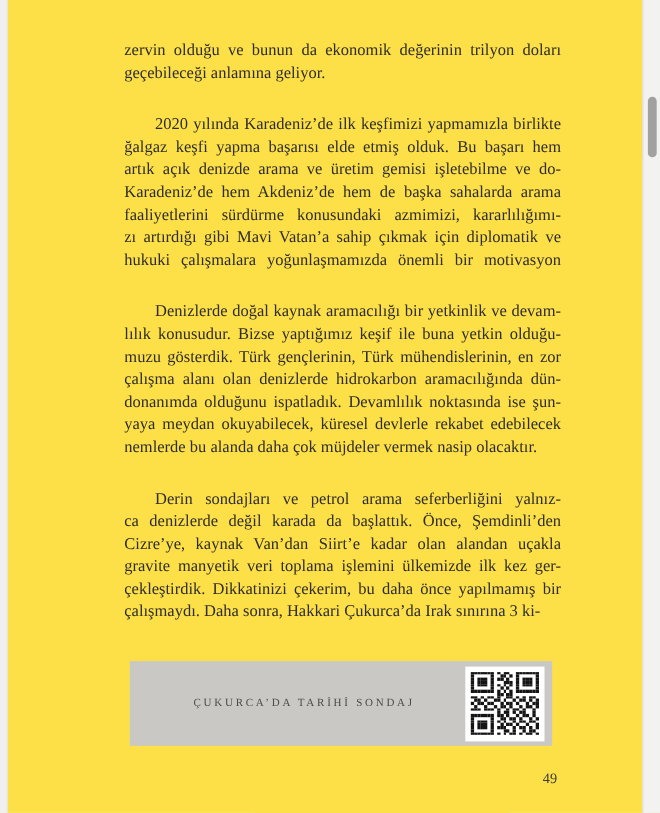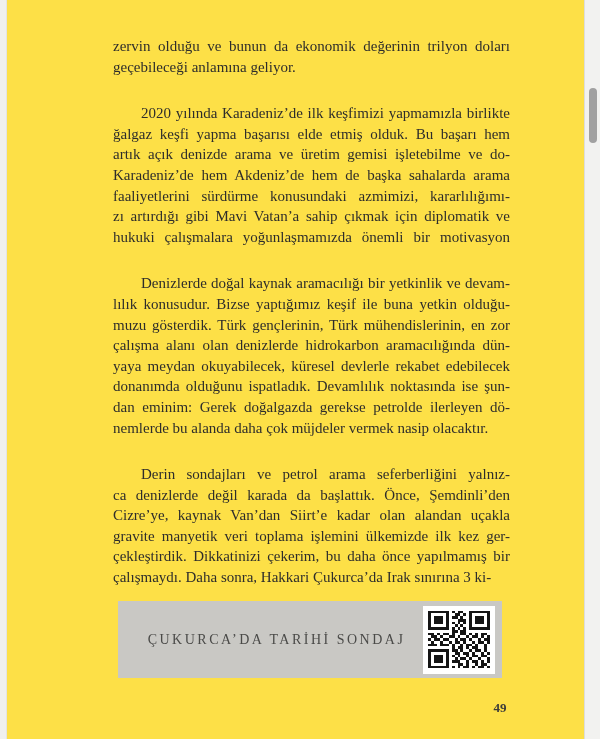--- a/index.html
+++ b/index.html
@@ -57,21 +57,21 @@
   .caption-box {
     position: absolute; left: 118px; top: 601px;
     width: 384px; height: 77px;
     background: #c9c8c4;
     display: flex; align-items: center;
     box-sizing: border-box;
   }
   .caption-text {
     flex: 1;
     text-align: center;
-    font-size: 14px;
+    font-size: 10px;
     letter-spacing: 2.5px;
     color: #4a4a48;
     padding-left: 12px;
     white-space: nowrap;
   }
   .qr {
     width: 72px; height: 68px;
     background: #ffffff;
     box-sizing: border-box;
     padding: 5px;
@@ -85,21 +85,20 @@
     grid-template-rows: repeat(21, 1fr);
   }
   .qr-grid .qm { background: #141414; }
   
   .page-number {
     position: absolute; left: 487px; top: 700px;
     width: 26px;
     text-align: center;
     font-size: 13px;
     color: #3c3c3a;
-    font-weight: bold;
   }
 </style>
 </head>
 <body>
 
 <div class="screen">
 
   <div class="gutter-left"></div>
 
   <div class="text-block">
@@ -114,23 +113,22 @@
         <div class="line">Karadeniz’de hem Akdeniz’de hem de başka sahalarda arama</div>
         <div class="line">faaliyetlerini sürdürme konusundaki azmimizi, kararlılığımı-</div>
         <div class="line">zı artırdığı gibi Mavi Vatan’a sahip çıkmak için diplomatik ve</div>
         <div class="line">hukuki çalışmalara yoğunlaşmamızda önemli bir motivasyon</div>
       </div>
       <div class="paragraph">
         <div class="line indent">Denizlerde doğal kaynak aramacılığı bir yetkinlik ve devam-</div>
         <div class="line">lılık konusudur. Bizse yaptığımız keşif ile buna yetkin olduğu-</div>
         <div class="line">muzu gösterdik. Türk gençlerinin, Türk mühendislerinin, en zor</div>
         <div class="line">çalışma alanı olan denizlerde hidrokarbon aramacılığında dün-</div>
+        <div class="line">donanımda olduğunu ispatladık. Devamlılık noktasında ise şun-</div>
         <div class="line">yaya meydan okuyabilecek, küresel devlerle rekabet edebilecek</div>
-        <div class="line">donanımda olduğunu ispatladık. Devamlılık noktasında ise şun-</div>
-        <div class="line">dan eminim: Gerek doğalgazda gerekse petrolde ilerleyen dö-</div>
         <div class="line last">nemlerde bu alanda daha çok müjdeler vermek nasip olacaktır.</div>
       </div>
       <div class="paragraph">
         <div class="line indent">Derin sondajları ve petrol arama seferberliğini yalnız-</div>
         <div class="line">ca denizlerde değil karada da başlattık. Önce, Şemdinli’den</div>
         <div class="line">Cizre’ye, kaynak Van’dan Siirt’e kadar olan alandan uçakla</div>
         <div class="line">gravite manyetik veri toplama işlemini ülkemizde ilk kez ger-</div>
         <div class="line">çekleştirdik. Dikkatinizi çekerim, bu daha önce yapılmamış bir</div>
         <div class="line last">çalışmaydı. Daha sonra, Hakkari Çukurca’da Irak sınırına 3 ki-</div>
       </div>

